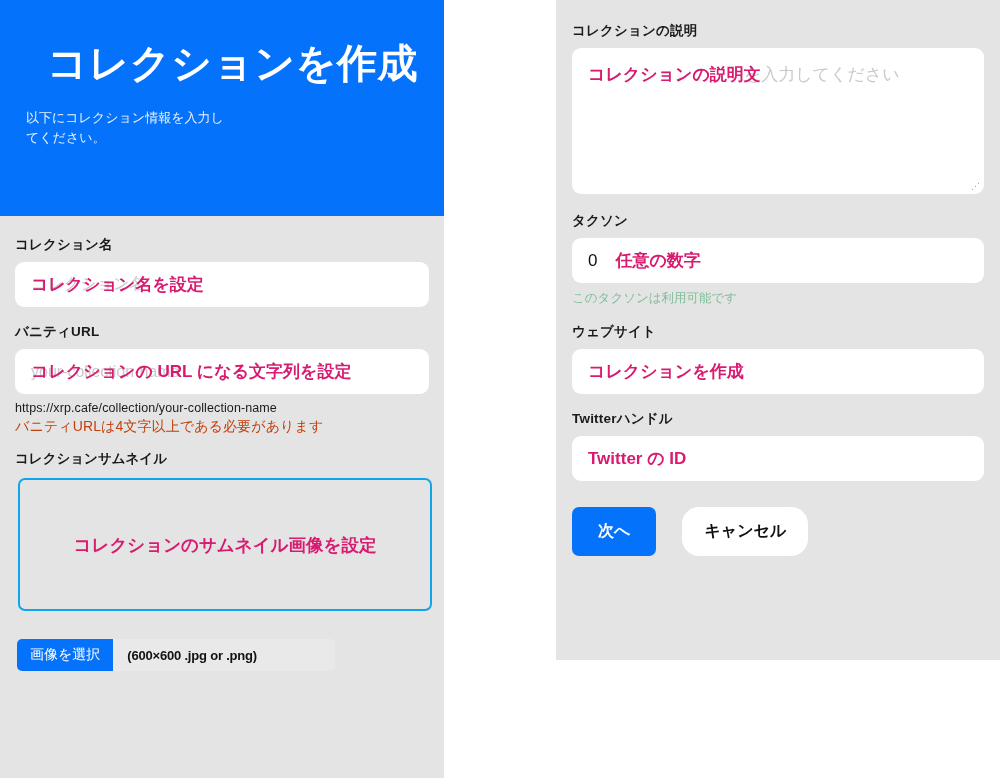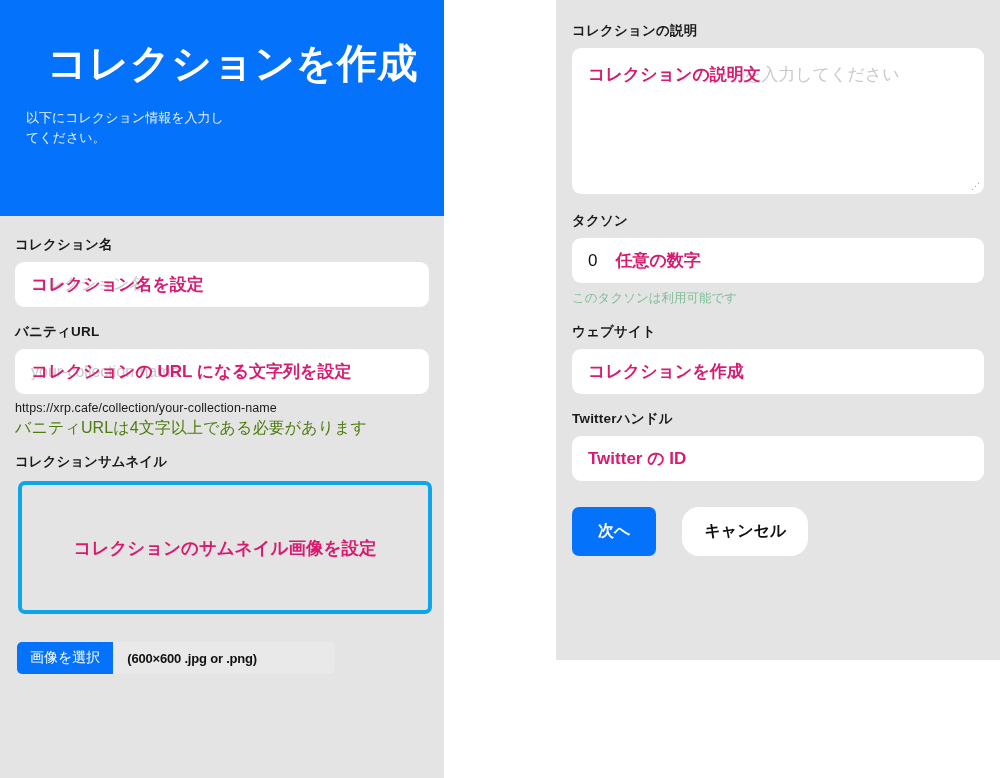--- a/index.html
+++ b/index.html
@@ -89,37 +89,37 @@
   }
   .url-box .ph-over { font-size: 17px; }
 
   .help-line {
     font-size: 12.5px;
     color: #1a1a1a;
     margin-top: 7px;
     letter-spacing: 0.1px;
   }
   .err-line {
-    font-size: 16px;
-    color: #4d7c0f;
+    font-size: 14px;
+    color: #c2410c;
     margin-top: 3px;
     margin-bottom: 14px;
     letter-spacing: 0.1px;
   }
 
   .thumb-label {
     font-size: 13.5px;
     font-weight: 700;
     color: #1a1a1a;
     margin: 12px 0 10px 0;
   }
   .dropzone {
     width: 414px;
     height: 133px;
-    border: 4px solid #0ea5e9;
+    border: 2px solid #0ea5e9;
     border-radius: 7px;
     background: transparent;
     display: flex;
     align-items: center;
     justify-content: center;
     margin-left: 3px;
   }
   .dropzone-text {
     color: #d81b70;
     font-weight: 700;

